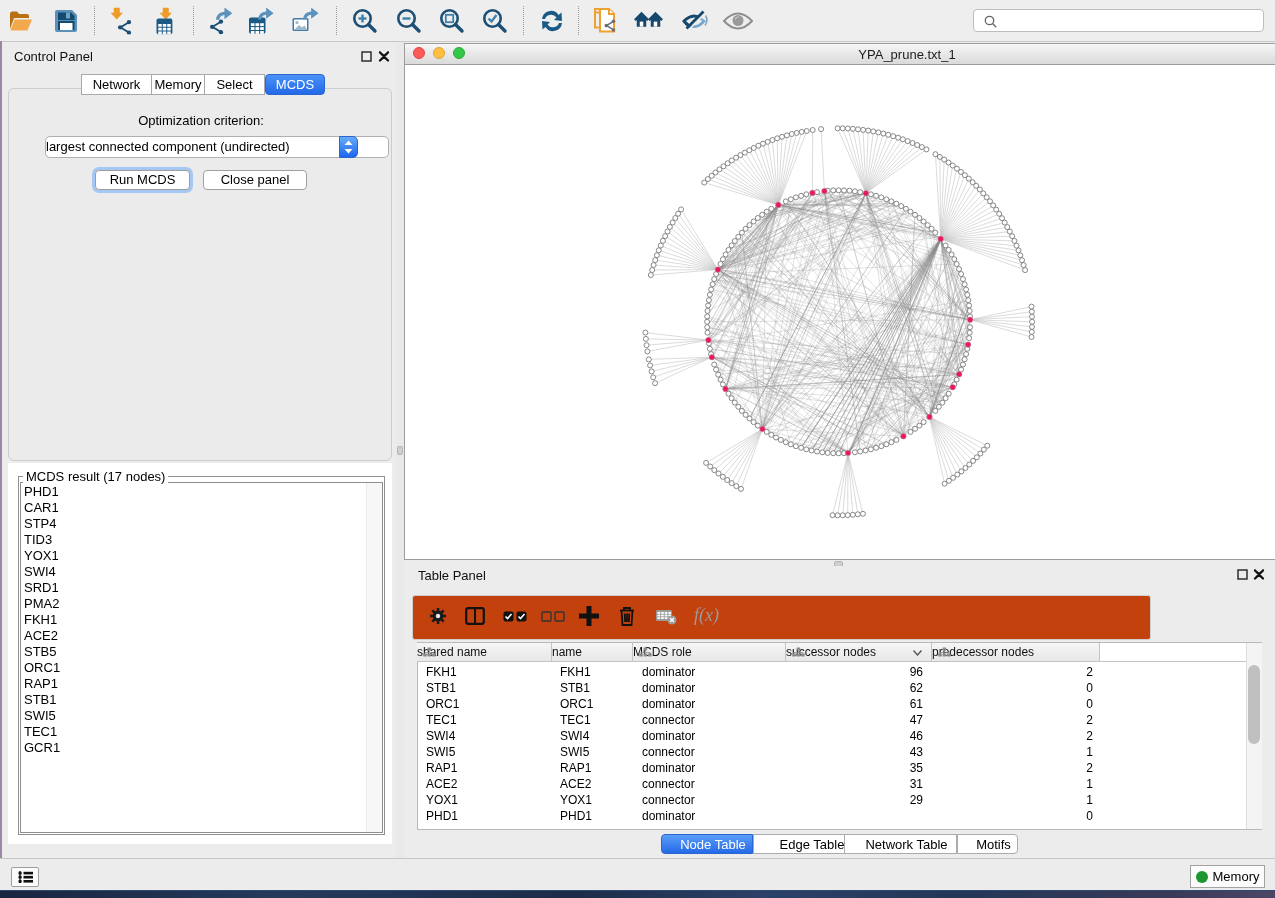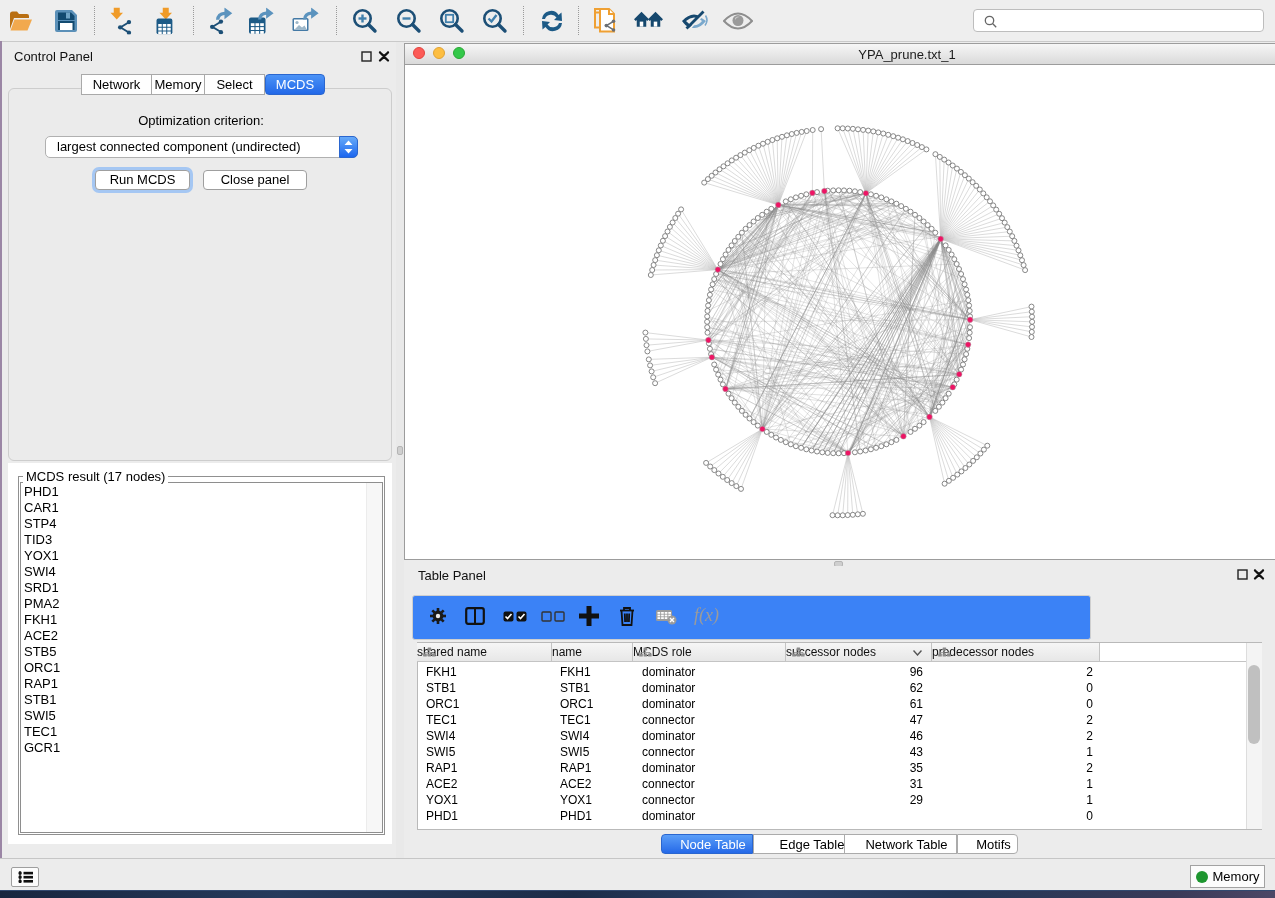--- a/index.html
+++ b/index.html
@@ -17,21 +17,21 @@
 #lstrip { left:0; top:41px; width:2px; height:849px; background:#9b86a5; }
 
 
 #cp-title { left:14px; top:49px; font-size:13px; color:#111; }
 .winbtn { position:absolute; top:51px; }
 .tabs { position:absolute; top:74px; height:21px; font-size:13px; }
 .tab { position:absolute; top:0; height:21px; line-height:20px; text-align:center; background:#fefefe; border:1px solid #a9a9a9; color:#000; }
 .tab.sel { background:linear-gradient(#4b93f7,#2268e8); color:#fff; border:1px solid #2a66cf; border-radius:4px; }
 #cp-panel { left:8px; top:88px; width:384px; height:373px; background:#ebebeb; border:1px solid #cdcdcd; border-radius:6px; }
 #opt-label { left:9px; top:113px; width:384px; text-align:center; font-size:13px; color:#000; }
-#dropdown { left:45px; top:136px; width:313px; height:22px; background:#fff; border:1px solid #b0b0b0; border-radius:5px; font-size:13px; line-height:20px; padding-left:11px; color:#000; }
+#dropdown { left:45px; top:136px; width:344px; height:22px; background:#fff; border:1px solid #b0b0b0; border-radius:5px; font-size:13px; line-height:20px; color:#000; }
 #dd-btn { left:339px; top:136px; width:19px; height:22px; border-radius:0 5px 5px 0; background:linear-gradient(#66aaf9,#1c66ee); border:1px solid #2a66cf; }
 #btn-run { left:95px; top:170px; width:95px; height:20px; background:#fff; border:1px solid #9f9f9f; border-radius:4px; box-shadow:0 0 0 3px #a5c7f3; font-size:13px; text-align:center; line-height:18px; }
 #btn-close { left:203px; top:170px; width:104px; height:20px; background:#fff; border:1px solid #9f9f9f; border-radius:4px; font-size:13px; text-align:center; line-height:18px; }
 #res-white { left:8px; top:463px; width:384px; height:381px; background:#fff; }
 #fieldset { left:18px; top:476px; width:367px; height:359px; border:1px solid #909090; }
 #fs-label { left:23px; top:469px; background:#fff; padding:0 3px; font-size:13px; color:#000; }
 #listbox { left:20px; top:482px; width:363px; height:351px; background:#fff; border:1px solid #8e8e8e; }
 #listitems { left:24px; top:484px; font-size:13px; line-height:16px; color:#000; }
 #lb-scroll { left:366px; top:483px; width:16px; height:349px; background:#f7f7f7; border-left:1px solid #ececec; }
 
@@ -42,21 +42,21 @@
 
 
 #netwin { left:404px; top:43px; width:871px; height:517px; border:1px solid #9c9c9c; border-right:none; background:#fff; }
 #titlebar { left:404px; top:43px; width:871px; height:22px; background:linear-gradient(#f6f6f6,#dadada); border:1px solid #9c9c9c; border-right:none; }
 #titletext { left:700px; top:47px; width:414px; text-align:center; font-size:13px; color:#1c1c1c; }
 .tl { position:absolute; top:47px; width:12px; height:12px; border-radius:50%; }
 
 
 #tp { left:404px; top:566px; width:871px; height:292px; background:#ececec; }
 #tp-title { left:418px; top:568px; font-size:13px; color:#111; }
-#tp-toolbar { left:412px; top:595px; width:679px; height:45px; background:#3b82f6; border:1px solid #cfcfcf; border-radius:3px;text-align:center; }
+#tp-toolbar { left:412px; top:595px; width:739px; height:45px; background:#c2410c; border:1px solid #cfcfcf; border-radius:3px;text-align:center; }
 #tbl { left:417px; top:642px; width:845px; height:188px; background:#fff; border:1px solid #b9b9b9; }
 .th { position:absolute; top:643px; height:19px; background:linear-gradient(#f6f6f6,#e7e7e7); border-right:1px solid #c4c4c4; border-bottom:1px solid #c4c4c4; font-size:12px; color:#111; text-align:left; line-height:19px; }
 .cell { position:absolute; font-size:12px; color:#000; height:16px; line-height:16px; }
 #tbl-scroll { left:1246px; top:643px; width:16px; height:186px; background:#f4f4f4; border-left:1px solid #ddd; }
 #tbl-thumb { left:1248px; top:665px; width:12px; height:79px; background:#c0c0c0; border-radius:6px; }
 .btab { position:absolute; top:834px; height:20px; background:#fff; border:1px solid #ababab; font-size:13px; text-align:center; line-height:19px; color:#000;padding-left:12px; }
 .btab.sel { background:linear-gradient(#5a9ef8,#2569e8); color:#fff; border-color:#2a66cf; }
 
 
 #statusbar { left:0; top:858px; width:1275px; height:32px; background:#ececec; border-top:1px solid #c6c6c6; }

